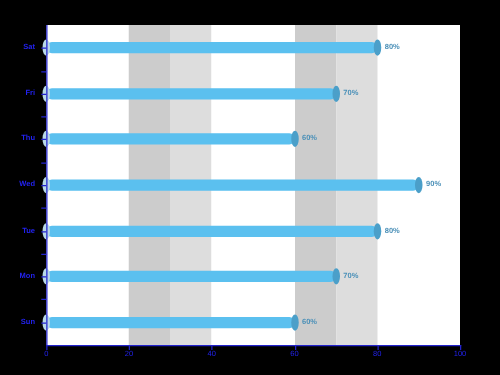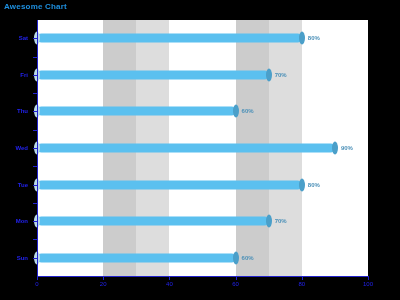--- a/index.html
+++ b/index.html
@@ -137,21 +137,20 @@
     color: #4b90b8;
     transform: translateY(-50%);
     white-space: nowrap;
   }
 </style>
 </head>
 <body>
 
 <div id="chart-root">
 
-  <div id="chart-title">Awesome Chart</div>
 
   <div id="plot-frame">
     <div id="bands-layer">
         <div class="band" style="left: 66.2px; width: 33.1px; background: rgb(204, 204, 204);"></div>
         <div class="band" style="left: 99.3px; width: 33.1px; background: rgb(221, 221, 221);"></div>
         <div class="band" style="left: 198.6px; width: 33.1px; background: rgb(204, 204, 204);"></div>
         <div class="band" style="left: 231.7px; width: 33.1px; background: rgb(221, 221, 221);"></div>
       </div>
     <div id="bars-layer">
         <div class="bar-track" style="left: 0px; top: 18.2857px; width: 264.8px; background: rgb(91, 192, 239);"></div>

